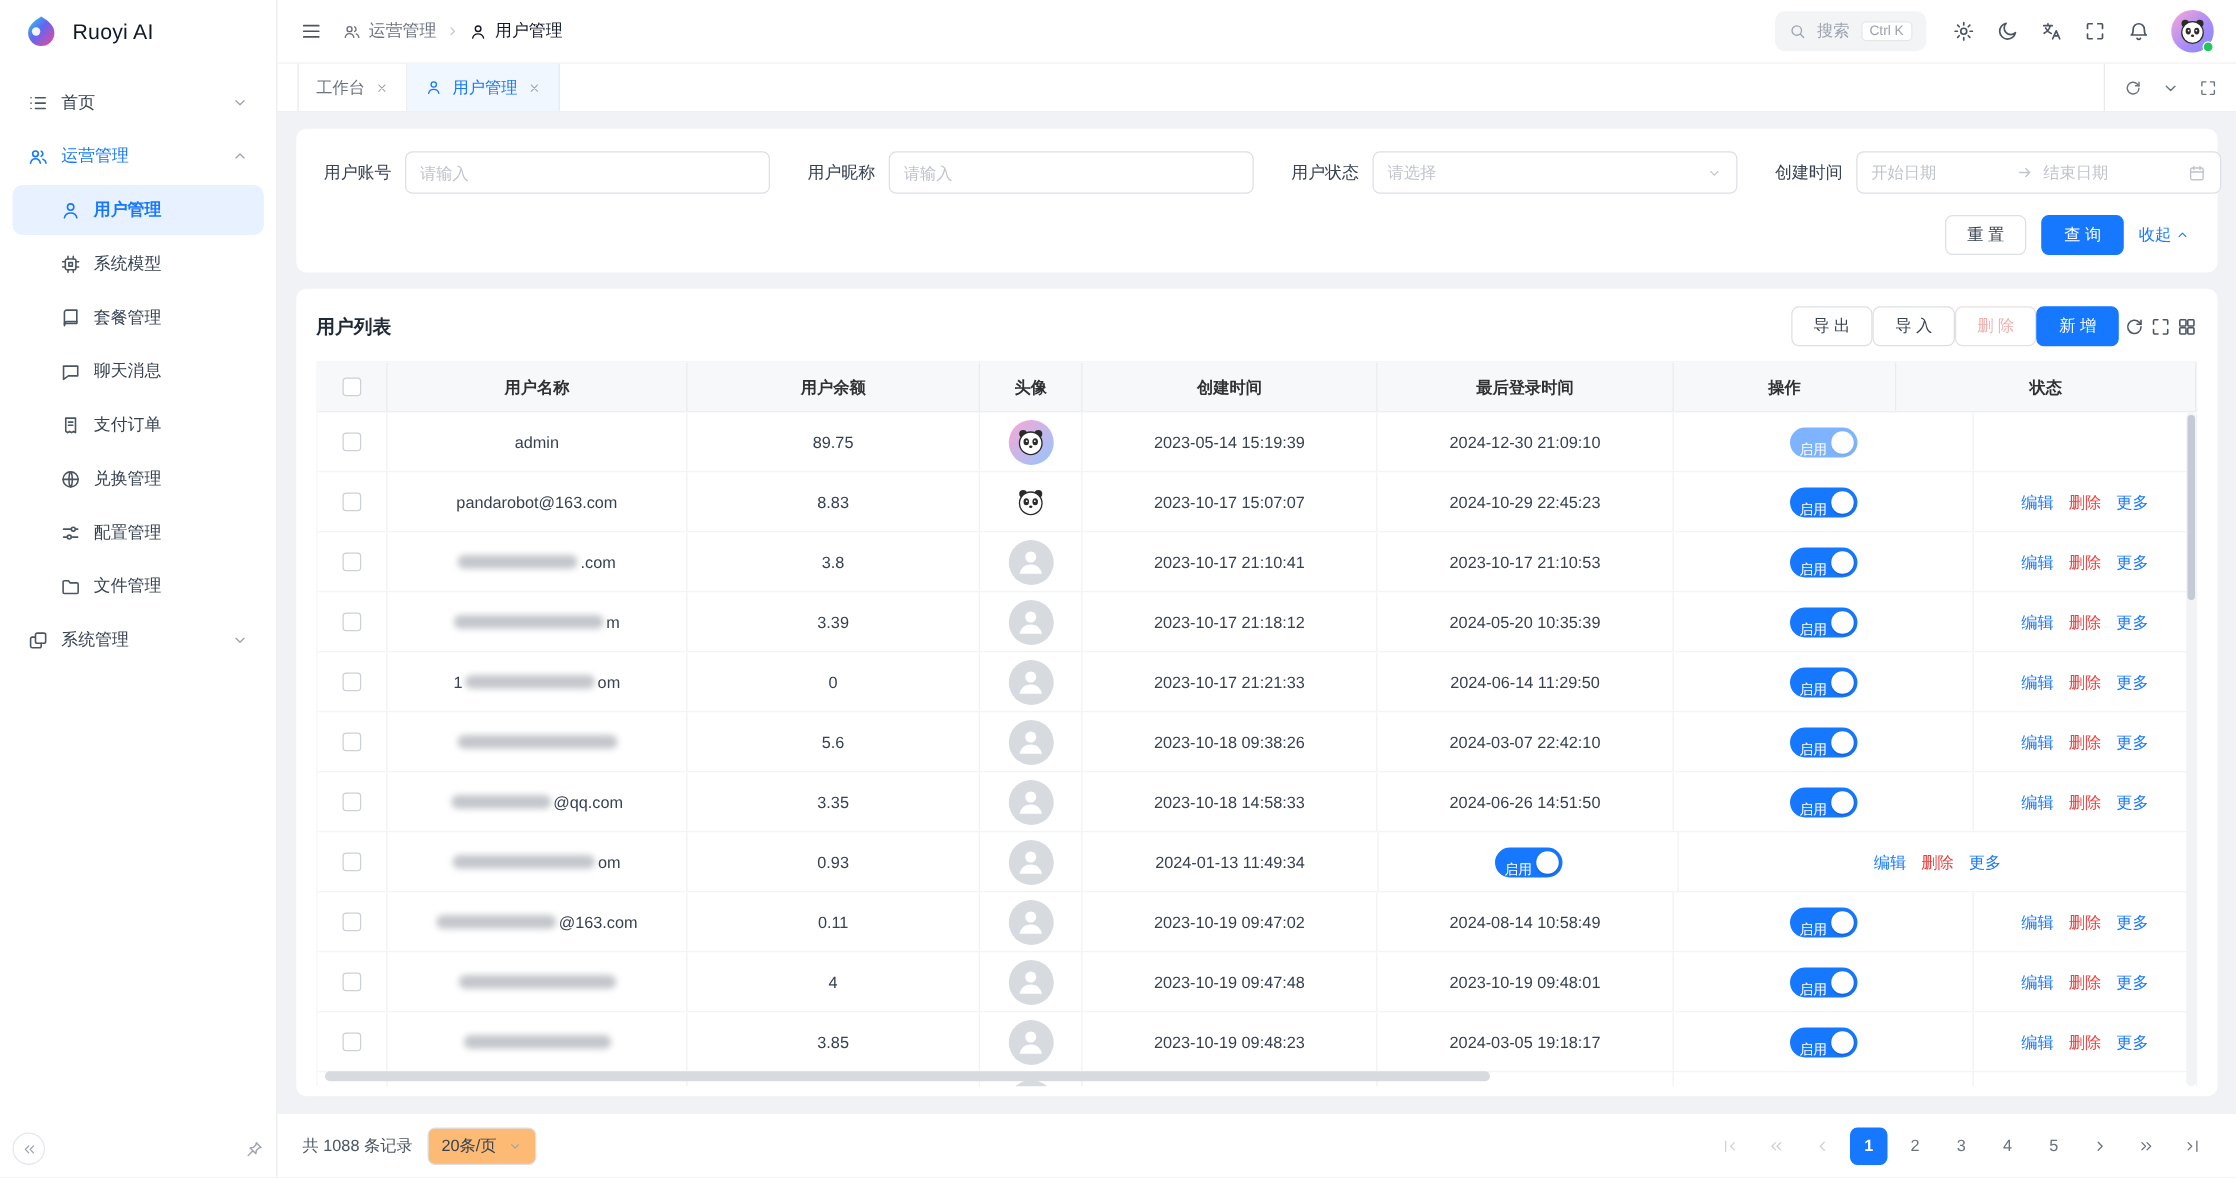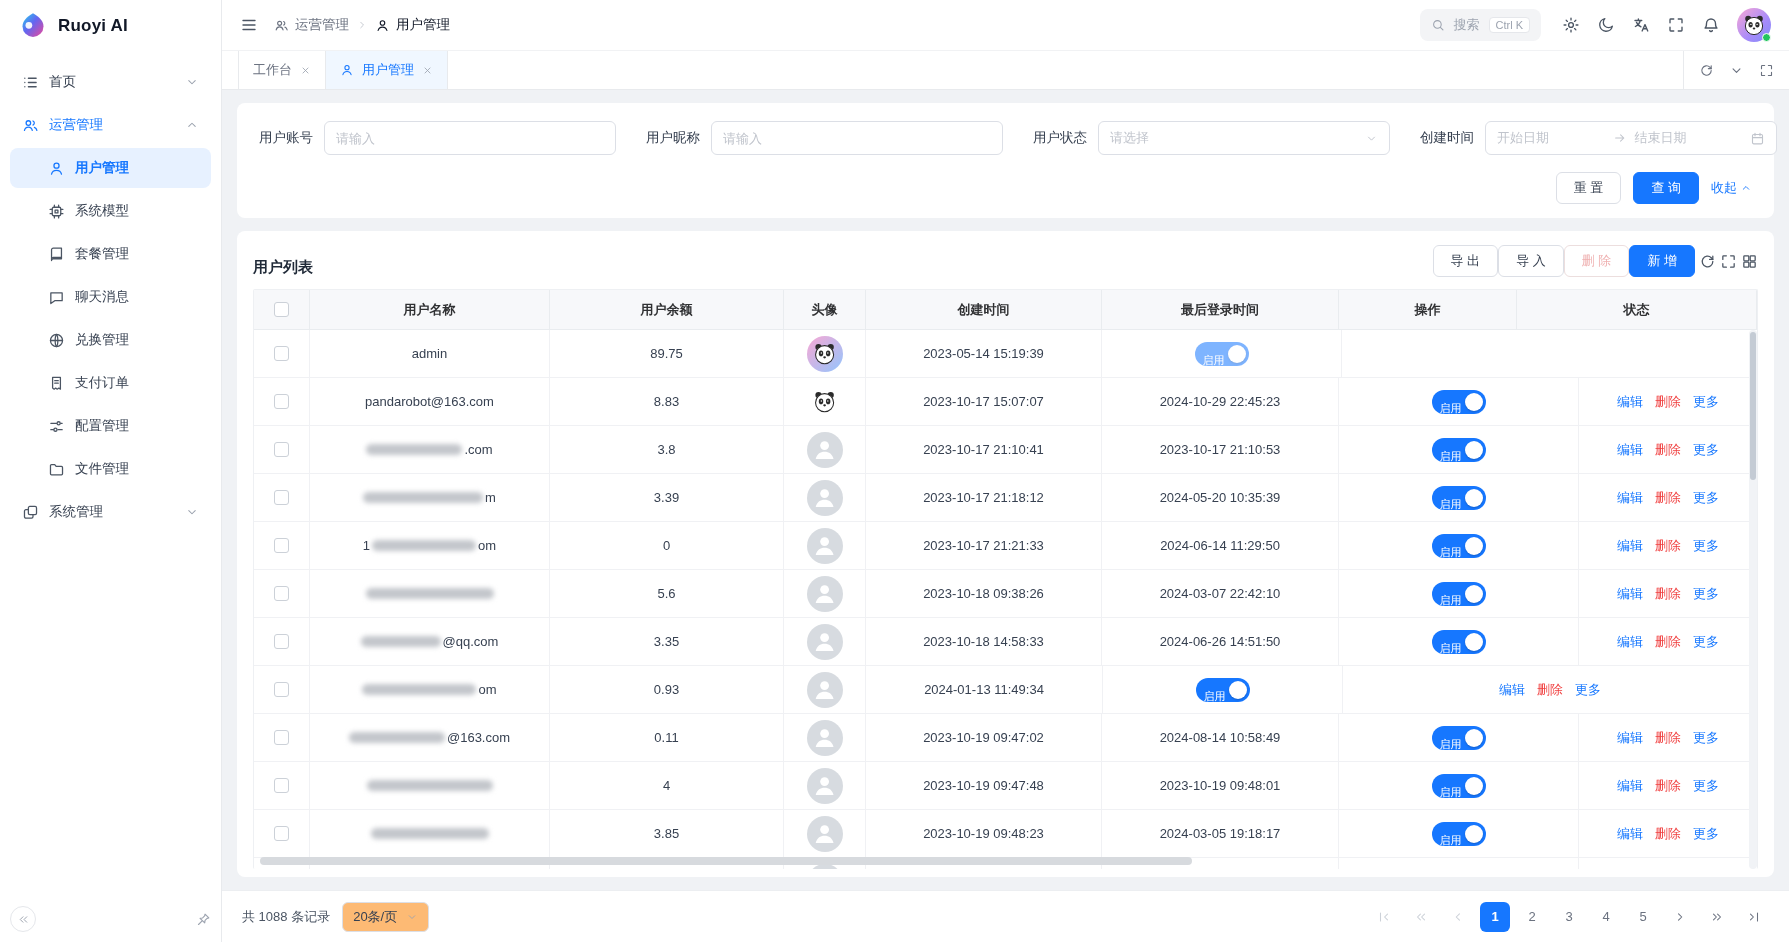--- a/index.html
+++ b/index.html
@@ -5,21 +5,21 @@
   *{margin:0;padding:0;box-sizing:border-box}
   html,body{width:1789px;height:942px;overflow:hidden;background:#f0f2f5;
     font-family:"Liberation Sans","DejaVu Sans",sans-serif;font-size:13px;color:#374151}
   svg{display:block}
   .app{display:flex;width:100%;height:100%}
 
   
   .sidebar{width:222px;background:#fff;border-right:1px solid #e8eaed;display:flex;flex-direction:column;flex:none}
   .logo-row{height:52px;display:flex;align-items:center;gap:10px;padding:0 18px;cursor:pointer}
   .logo-mark{width:30px;height:30px}
-  .logo-text{font-size:17px;font-weight:700;color:#111827;letter-spacing:.2px}
+  .logo-text{font-size:17px;font-weight:400;color:#111827;letter-spacing:.2px}
   .menu{flex:1;padding:10px 10px;overflow:hidden}
   .menu-item{display:flex;align-items:center;gap:10px;height:40px;border-radius:8px;padding:0 12px;color:#374151;cursor:pointer;margin-bottom:3px}
   .mi-icon{width:17px;height:17px;display:inline-flex;color:#4b5563;flex:none}
   .mi-icon svg{width:100%;height:100%}
   .mi-label{flex:1;font-size:13.5px;white-space:nowrap}
   .mi-caret{width:14px;height:14px;color:#9ca3af;display:inline-flex}
   .mi-caret svg{width:100%;height:100%}
   .menu-item.parent-active{color:#1677ff}
   .menu-item.parent-active .mi-icon{color:#1677ff}
   .menu-item.sub{padding-left:38px}
@@ -93,21 +93,21 @@
   .filter-actions{display:flex;justify-content:flex-end;align-items:center;gap:12px;margin-top:17px}
   .btn{height:32px;padding:0 17px;border-radius:6px;border:1px solid #dcdfe6;background:#fff;color:#374151;font-size:13px;cursor:pointer;white-space:nowrap}
   .btn.primary{background:#1677ff;border-color:#1677ff;color:#fff}
   .btn.danger-disabled{color:#efb0b0;border-color:#ecdede;cursor:not-allowed}
   .collapse-link{color:#1677ff;display:flex;align-items:center;gap:3px;cursor:pointer;font-size:13px}
   .cl-ic{width:12px;height:12px;display:inline-flex}
   .cl-ic svg{width:100%;height:100%}
 
   
   .table-card{flex:1;display:flex;flex-direction:column;padding:14px 16px 8px;overflow:hidden}
-  .table-head{display:flex;justify-content:space-between;align-items:flex-end;margin-bottom:12px;flex:none}
+  .table-head{display:flex;justify-content:space-between;align-items:center;margin-bottom:12px;flex:none}
   .table-title{font-size:15px;font-weight:700;color:#1f2937}
   .tools{display:flex;align-items:center}
   .tool-icon{width:17px;height:17px;color:#4b5563;cursor:pointer;display:inline-flex;margin-left:4px}
   .tool-icon svg{width:100%;height:100%}
   .table-wrap{flex:1;position:relative;overflow:hidden;border:1px solid #eef0f3;border-bottom:none;border-radius:2px}
   .tr{display:flex;align-items:center;height:48px;border-bottom:1px solid #f0f1f4;background:#fff}
   .tr.thead{height:40px;background:#f7f8fa;border-bottom:1px solid #e9ecef;font-weight:700;color:#303133}
   .td{display:flex;align-items:center;justify-content:center;height:100%;border-right:1px solid #f0f1f4;padding:0 8px;overflow:hidden}
   .tr.thead .td{border-right:1px solid #e9ecef}
   .td:last-child{border-right:none}
@@ -238,35 +238,35 @@
               <svg viewBox="0 0 24 24" fill="none" stroke="currentColor" stroke-width="1.8" stroke-linecap="round" stroke-linejoin="round">
                 <path d="M4 5.5h16v11H9.5L4 20.5z"></path>
               </svg>
             </span>
     <span class="mi-label">聊天消息</span>
   </div>
 
   <div class="menu-item sub">
     <span class="mi-icon">
               <svg viewBox="0 0 24 24" fill="none" stroke="currentColor" stroke-width="1.8" stroke-linecap="round" stroke-linejoin="round">
+                <path d="M6.5 3.5h11V20l-2.2-1.6L13 20l-2.2-1.6L8.7 20l-2.2-1.6z"></path>
+                <path d="M9.5 8h5M9.5 11.5h5"></path>
+              </svg>
+            </span>
+    <span class="mi-label">支付订单</span>
+  </div>
+
+  <div class="menu-item sub">
+    <span class="mi-icon">
+              <svg viewBox="0 0 24 24" fill="none" stroke="currentColor" stroke-width="1.8" stroke-linecap="round" stroke-linejoin="round">
                 <circle cx="12" cy="12" r="8.5"></circle>
                 <path d="M3.5 12h17M12 3.5c2.5 2.3 2.5 14.7 0 17-2.5-2.3-2.5-14.7 0-17z"></path>
               </svg>
             </span>
     <span class="mi-label">兑换管理</span>
-  </div>
-
-  <div class="menu-item sub">
-    <span class="mi-icon">
-              <svg viewBox="0 0 24 24" fill="none" stroke="currentColor" stroke-width="1.8" stroke-linecap="round" stroke-linejoin="round">
-                <path d="M6.5 3.5h11V20l-2.2-1.6L13 20l-2.2-1.6L8.7 20l-2.2-1.6z"></path>
-                <path d="M9.5 8h5M9.5 11.5h5"></path>
-              </svg>
-            </span>
-    <span class="mi-label">支付订单</span>
   </div>
 
   <div class="menu-item sub">
     <span class="mi-icon">
               <svg viewBox="0 0 24 24" fill="none" stroke="currentColor" stroke-width="1.8" stroke-linecap="round" stroke-linejoin="round">
                 <path d="M4 7.5h8M18 7.5h2M4 16.5h4M14 16.5h6"></path>
                 <circle cx="15" cy="7.5" r="2.2"></circle>
                 <circle cx="10.5" cy="16.5" r="2.2"></circle>
               </svg>
             </span>
@@ -571,20 +571,21 @@
                       <circle cx="12" cy="13" r="8.6" fill="#fff" stroke="#2b2b2b" stroke-width="1"></circle>
                       <ellipse cx="8.6" cy="11.8" rx="2.1" ry="2.7" fill="#2b2b2b"></ellipse>
                       <ellipse cx="15.4" cy="11.8" rx="2.1" ry="2.7" fill="#2b2b2b"></ellipse>
                       <circle cx="8.9" cy="11.4" r=".7" fill="#fff"></circle>
                       <circle cx="15.1" cy="11.4" r=".7" fill="#fff"></circle>
                       <ellipse cx="12" cy="15.6" rx="1.3" ry="1" fill="#2b2b2b"></ellipse>
                     </svg>
                   </span>
                 </div>
     <div class="td c-created">2023-05-14 15:19:39</div>
+    <div class="td c-login">2024-12-30 21:09:10</div>
     <div class="td c-status">
       <span class="switch disabled">
         <i class="sw-label">启用</i>
         <i class="knob"></i>
       </span>
     </div>
     <div class="td c-ops"></div>
   </div>
 
   <div class="tr">

